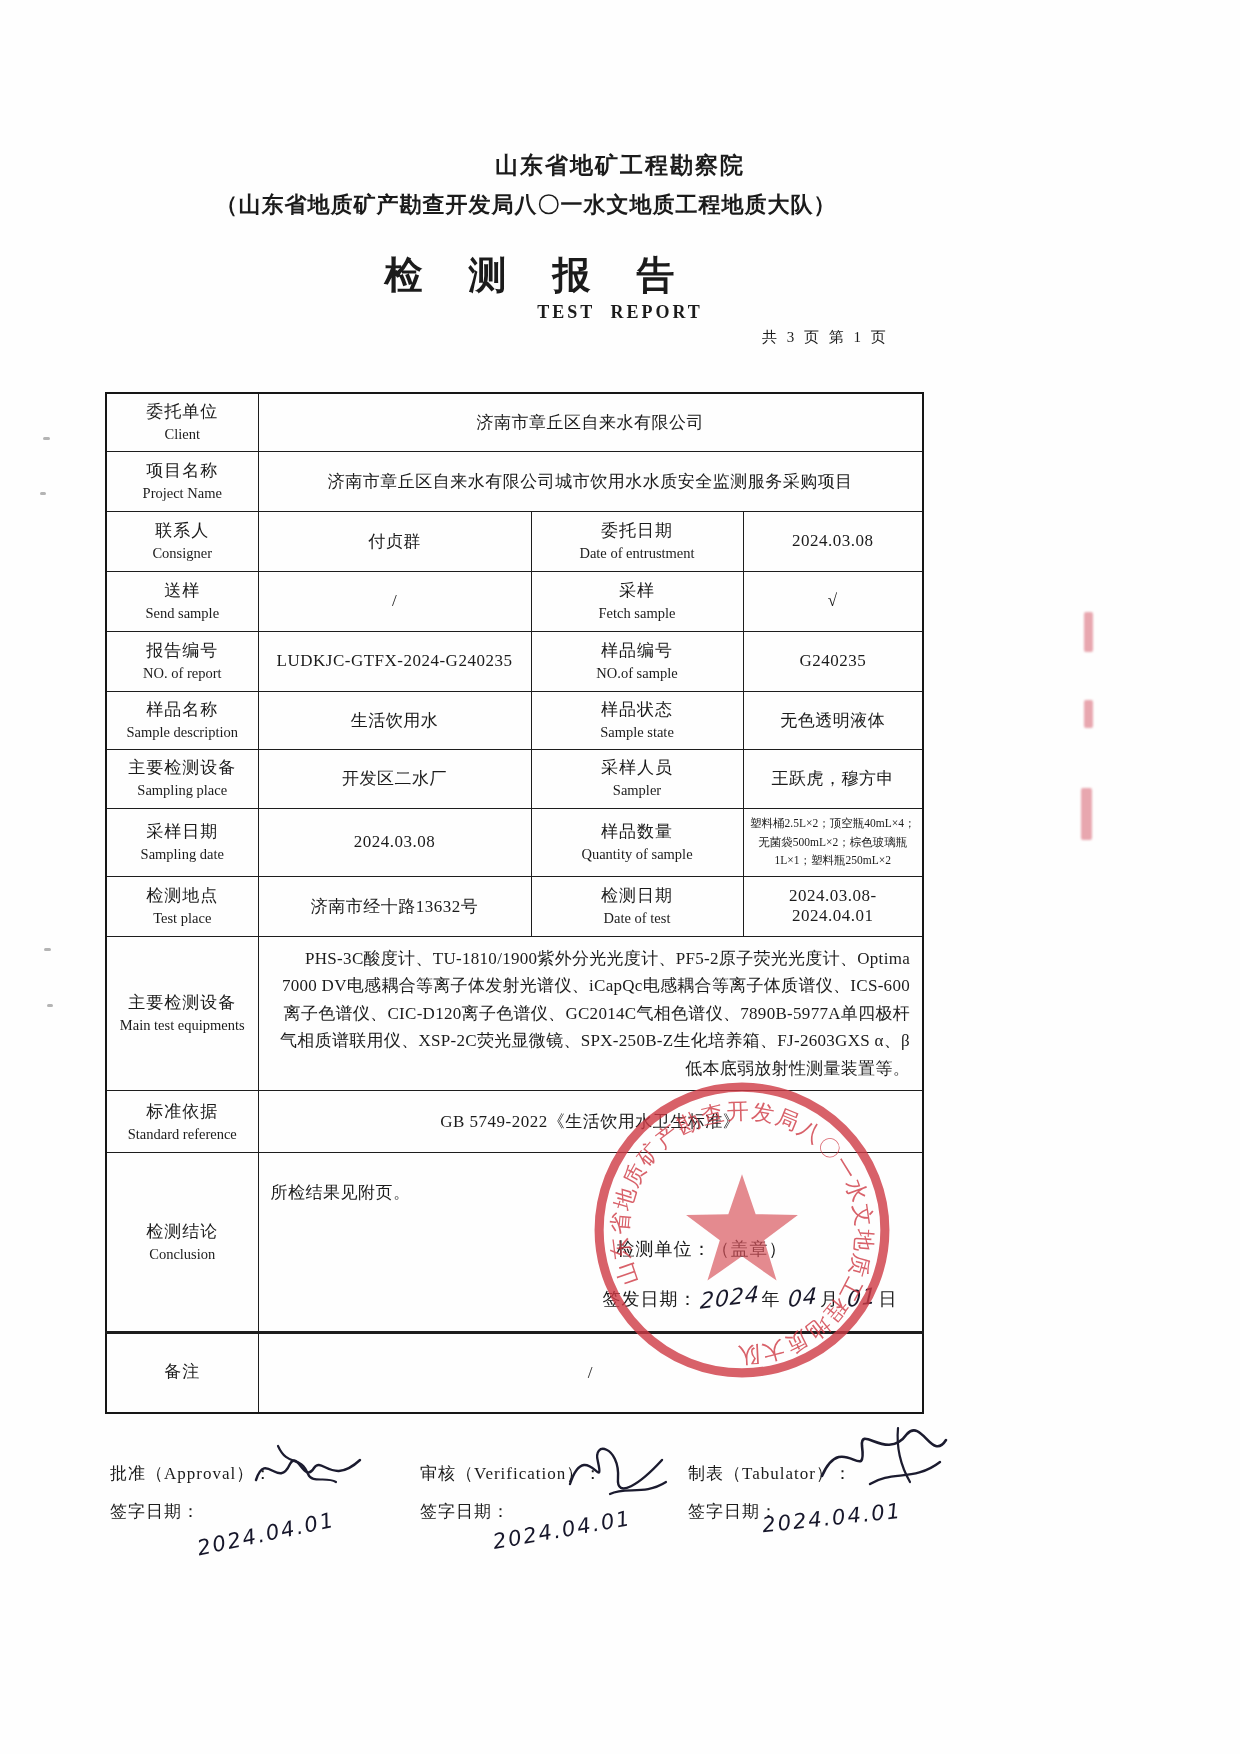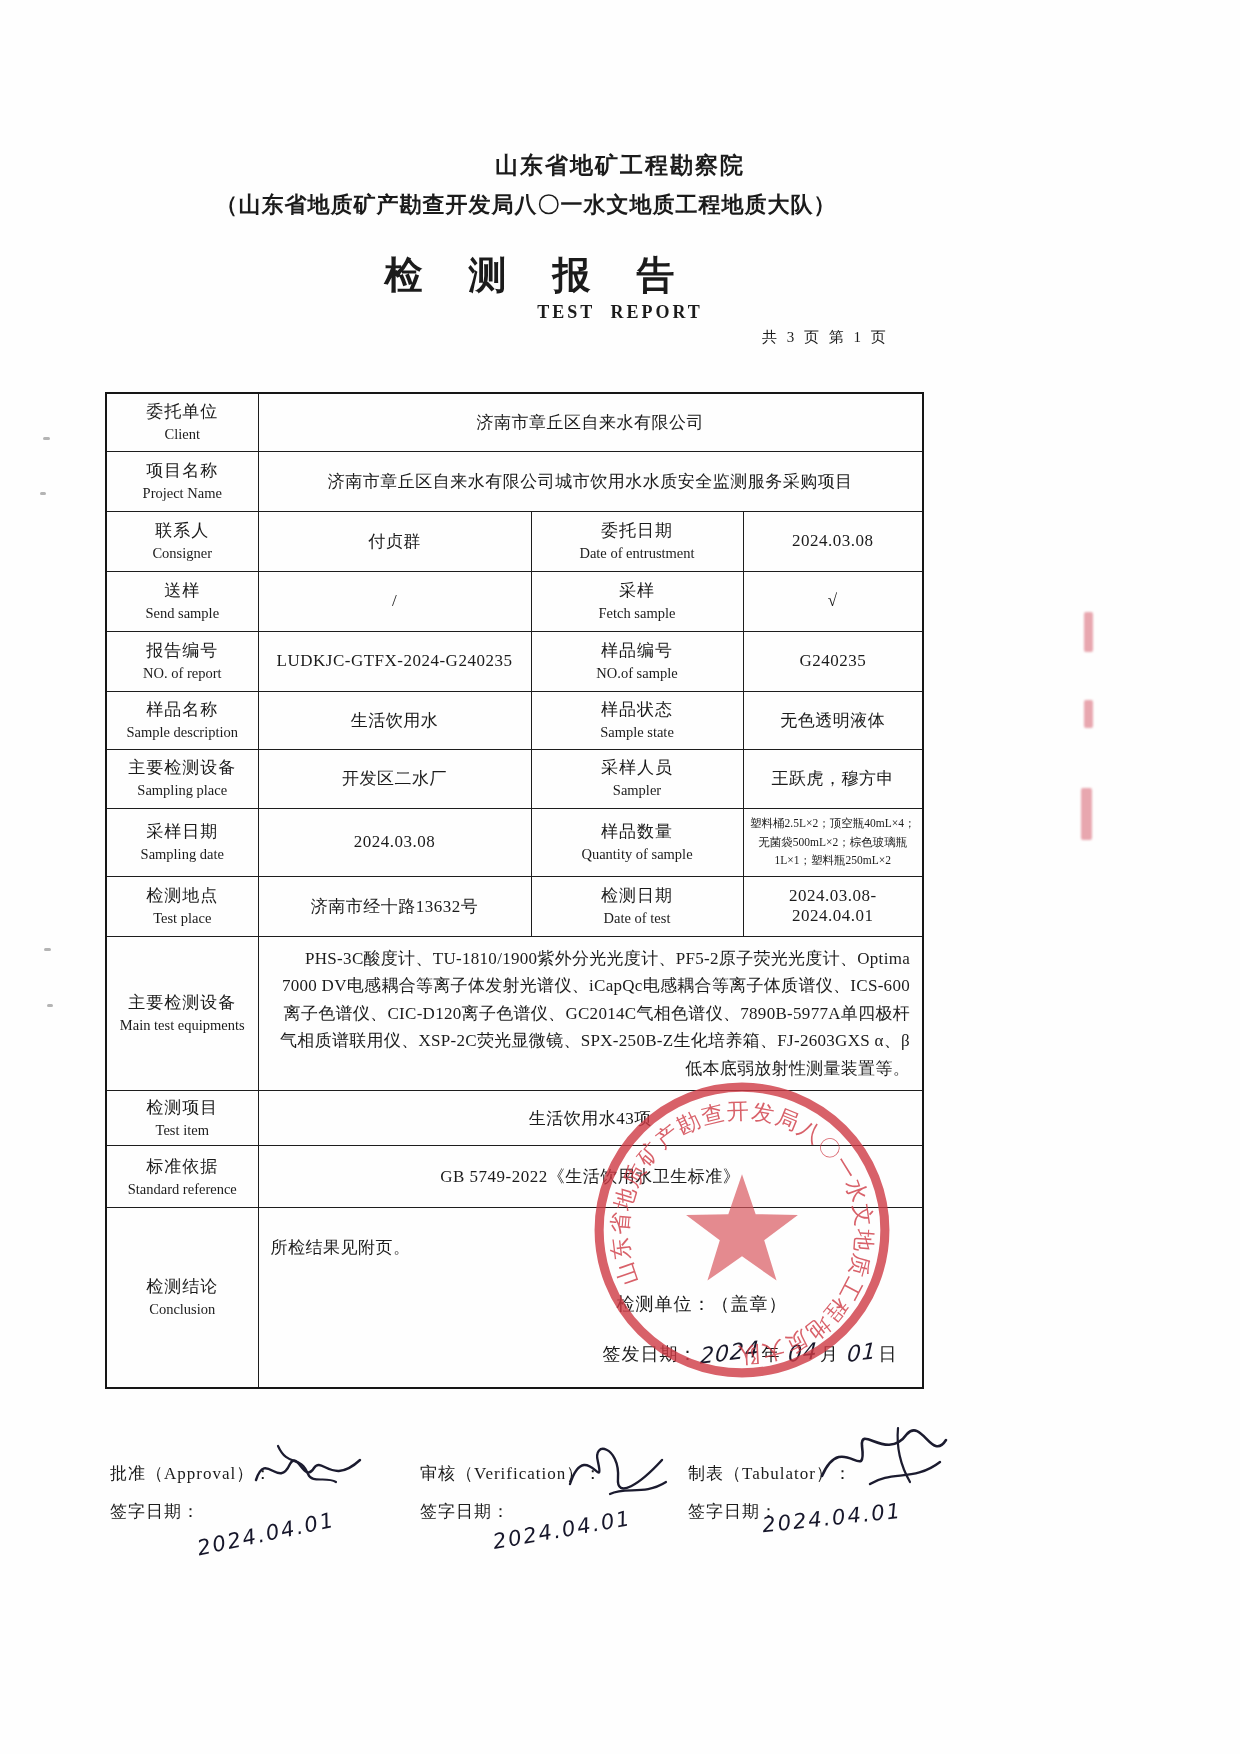--- a/index.html
+++ b/index.html
@@ -172,46 +172,45 @@
         </td>
         <td class="val">2024.03.08-2024.04.01</td>
       </tr>
       <tr style="height:143px">
         <td class="lbl">
           <div class="zh">主要检测设备</div>
           <div class="en">Main test equipments</div>
         </td>
         <td class="val left" colspan="3">PHS-3C酸度计、TU-1810/1900紫外分光光度计、PF5-2原子荧光光度计、Optima 7000 DV电感耦合等离子体发射光谱仪、iCapQc电感耦合等离子体质谱仪、ICS-600离子色谱仪、CIC-D120离子色谱仪、GC2014C气相色谱仪、7890B-5977A单四极杆气相质谱联用仪、XSP-2C荧光显微镜、SPX-250B-Z生化培养箱、FJ-2603GXS α、β低本底弱放射性测量装置等。</td>
       </tr>
-      <tr style="height:55px">
-        <td class="lbl">
-          <div class="zh">检测项目</div>
-          <div class="en">Test item</div>
-        </td>
-        <td class="val" colspan="3">生活饮用水43项</td>
-      </tr>
       <tr style="height:62px">
         <td class="lbl">
           <div class="zh">标准依据</div>
           <div class="en">Standard reference</div>
         </td>
         <td class="val" colspan="3">GB 5749-2022《生活饮用水卫生标准》</td>
       </tr>
       <tr style="height:180px">
         <td class="lbl">
           <div class="zh">检测结论</div>
           <div class="en">Conclusion</div>
         </td>
         <td class="val conclusion-cell" colspan="3">
           <div class="conclusion-text">所检结果见附页。</div>
           <div class="seal-line">检测单位：（盖章）</div>
           <div class="issue-line">
             <span>签发日期：</span><span class="ink">2024</span><span>年</span> <span class="ink">04</span><span>月</span> <span class="ink">01</span><span>日</span>
           </div>
         </td>
+      </tr>
+      <tr style="height:80px" class="thick-top">
+        <td class="lbl">
+          <div class="zh">备注</div>
+        </td>
+        <td class="val" colspan="3">/</td>
       </tr>
     </tbody>
   </table>
 
   <svg class="abs stamp" viewBox="0 0 300 300">
     <defs>
       <path id="ringArc" d="M 37,155 a 113,113 0 1 1 226,0 a 113,113 0 1 1 -226,0"></path>
     </defs>
     <circle cx="150" cy="152" r="141" fill="none" stroke="#cf3a45" stroke-width="9"></circle>
     <polygon points="150,97 163.5,136.4 205.2,137.1 171.9,162.1 184.1,201.9 150,178 115.9,201.9 128.1,162.1 94.8,137.1 136.5,136.4" fill="#d8545c" opacity="0.85"></polygon>

